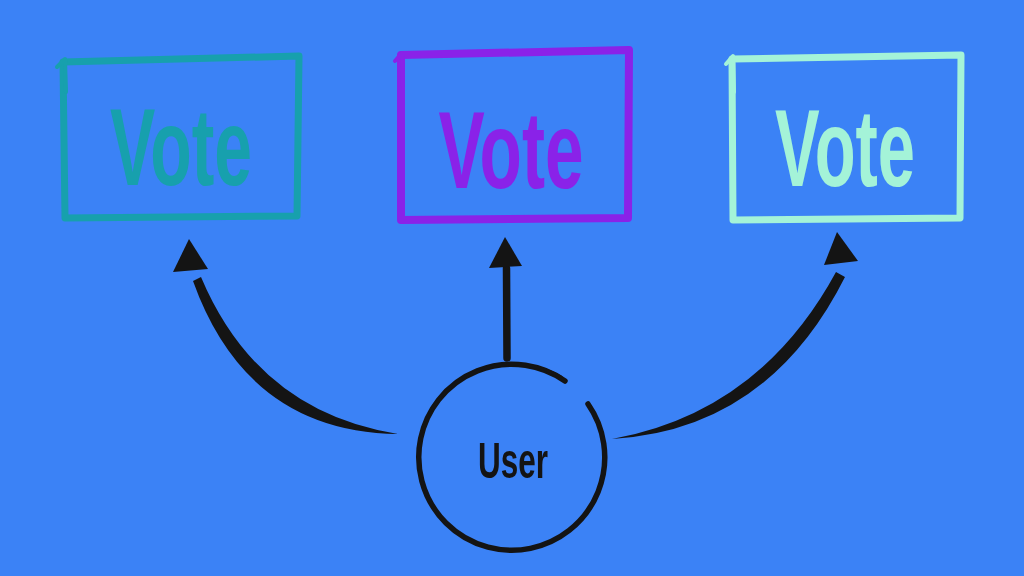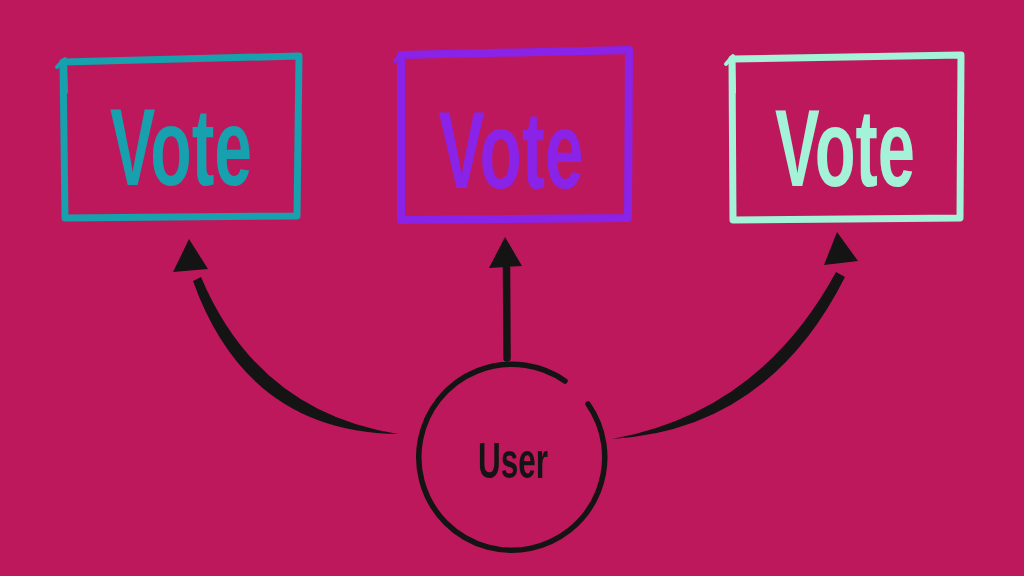--- a/index.html
+++ b/index.html
@@ -7,21 +7,21 @@
     padding: 0;
     background: #ffffff;
     width: 1024px;
     height: 576px;
     overflow: hidden;
   }
   .canvas {
     position: relative;
     width: 1024px;
     height: 576px;
-    background: #be185d;
+    background: #3b82f6;
   }
   svg { display: block; }
   .box-border {
     fill: none;
     stroke-linejoin: round;
     stroke-linecap: round;
   }
   .vote-label {
     font-family: "Liberation Sans", sans-serif;
     font-weight: bold;

